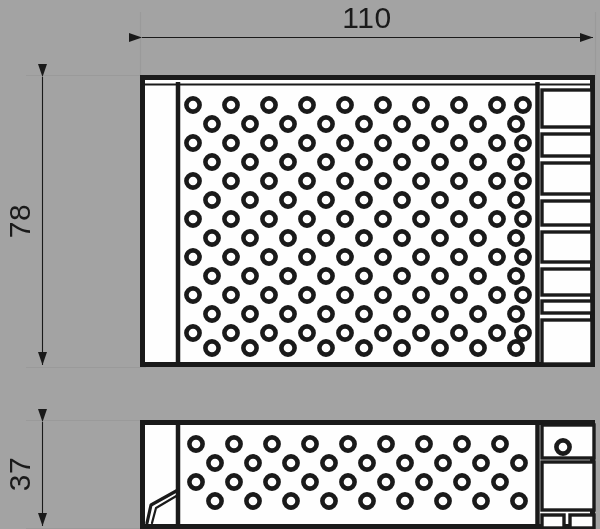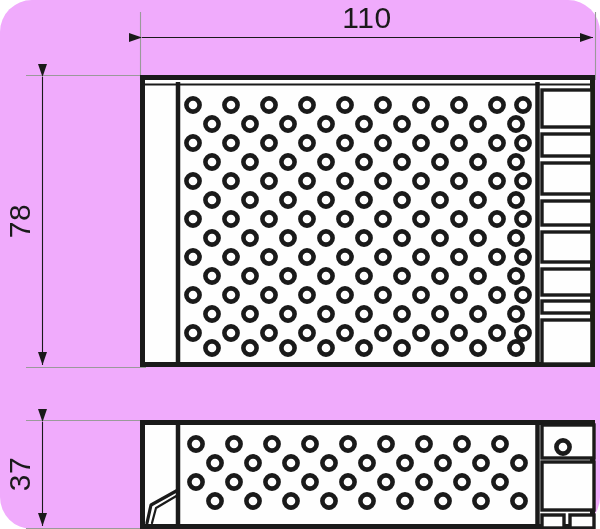--- a/index.html
+++ b/index.html
@@ -10,22 +10,21 @@
   body {
     width: 600px;
     height: 529px;
     overflow: hidden;
     font-family: "Liberation Sans", sans-serif;
   }
   #drawing-root {
     position: relative;
     width: 600px;
     height: 529px;
-    background: #f0abfc;
-    border-radius: 32px;
+    background: #a3a3a3;
   }
   #drawing-svg {
     display: block;
     width: 600px;
     height: 529px;
   }
   .dim-text {
     font-family: "Liberation Sans", sans-serif;
     font-size: 30px;
     fill: #1a1a1a;

